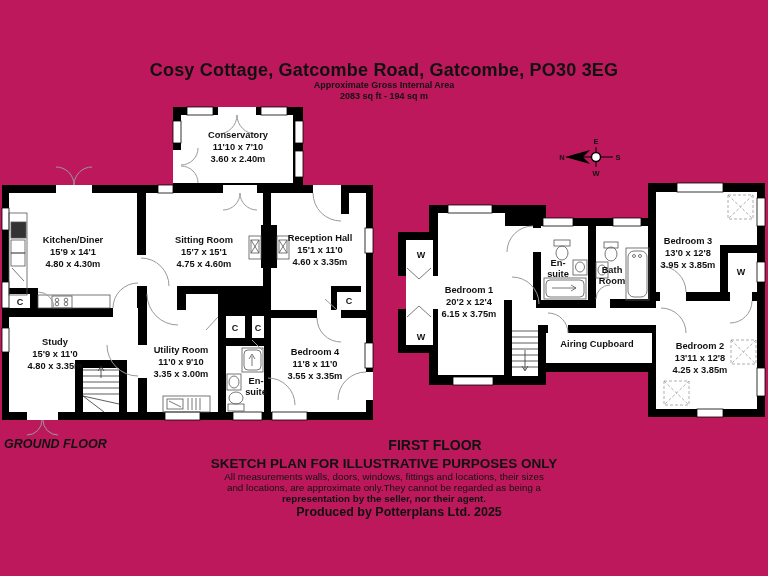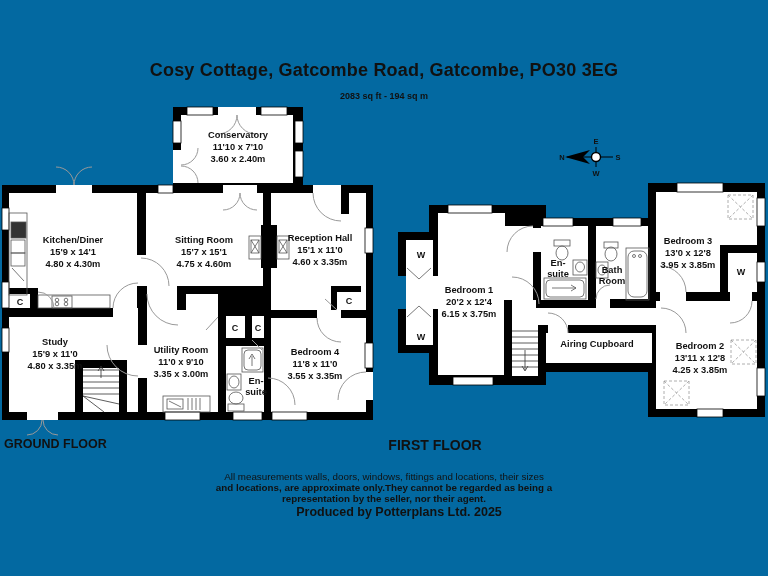--- a/index.html
+++ b/index.html
@@ -1,39 +1,40 @@
 <!DOCTYPE html>
 <html><head>
 <meta charset="utf-8">
 <style>
   html,body{margin:0;padding:0;}
-  .page{position:relative;width:768px;height:576px;background:#0369a1;overflow:hidden;
+  .page{position:relative;width:768px;height:576px;background:#be185d;overflow:hidden;
         font-family:"Liberation Sans",sans-serif;color:#111;}
   .txt{position:absolute;left:0;right:0;text-align:center;font-weight:bold;}
   .title{top:60px;font-size:18px;letter-spacing:0.2px;}
   .sub1{top:80px;font-size:9px;}
   .sub2{top:91px;font-size:9px;}
-  .gflabel{position:absolute;left:4px;top:437px;font-size:12.5px;font-weight:bold;text-align:left;}
+  .gflabel{position:absolute;left:4px;top:437px;font-size:12.5px;font-weight:bold;text-align:left;font-style:italic;}
   .fflabel{position:absolute;left:335px;width:200px;top:437px;font-size:14px;font-weight:bold;text-align:center;}
   .sketch{top:456px;font-size:13.5px;}
   .d1{top:471px;font-size:9.8px;font-weight:normal;}
-  .d2{top:482px;font-size:9.8px;font-weight:bold;}
+  .d2{top:482px;font-size:9.8px;font-weight:normal;}
   .d3{top:493px;font-size:9.8px;font-weight:bold;}
   .credit{top:505px;font-size:12.5px;margin-left:30px;}
   svg{position:absolute;top:0;left:0;}
   svg text{font-family:"Liberation Sans",sans-serif;font-weight:bold;fill:#111;}
   .rm{font-size:9.3px;text-anchor:middle;}
   .mk{font-size:9px;text-anchor:middle;}
   .cp{font-size:7.5px;text-anchor:middle;}
 </style>
 </head>
 <body>
 
 <div class="page">
   <div class="txt title">Cosy Cottage, Gatcombe Road, Gatcombe, PO30 3EG</div>
+  <div class="txt sub1">Approximate Gross Internal Area</div>
   <div class="txt sub2">2083 sq ft - 194 sq m</div>
 
   <svg width="768" height="576" viewBox="0 0 768 576">
 
     <g>
 
       <g fill="#000">
         <rect x="2" y="185" width="371" height="235"></rect>
         <rect x="173" y="107" width="130" height="86"></rect>
       </g>
@@ -352,17 +353,18 @@
       <circle cx="596" cy="157" r="4.5" fill="#fff" stroke="#000" stroke-width="1.4"></circle>
       <text class="cp" x="562" y="160" text-anchor="end">N</text>
       <text class="cp" x="596" y="144">E</text>
       <text class="cp" x="618" y="160" text-anchor="start">S</text>
       <text class="cp" x="596" y="176">W</text>
     </g>
   </svg>
 
   <div class="gflabel">GROUND FLOOR</div>
   <div class="fflabel">FIRST FLOOR</div>
+  <div class="txt sketch">SKETCH PLAN FOR ILLUSTRATIVE PURPOSES ONLY</div>
   <div class="txt d1">All measurements walls, doors, windows, fittings and locations, their sizes</div>
   <div class="txt d2">and locations, are approximate only.They cannot be regarded as being a</div>
   <div class="txt d3">representation by the seller, nor their agent.</div>
   <div class="txt credit">Produced by Potterplans Ltd. 2025</div>
 </div>
 
 </body></html>

